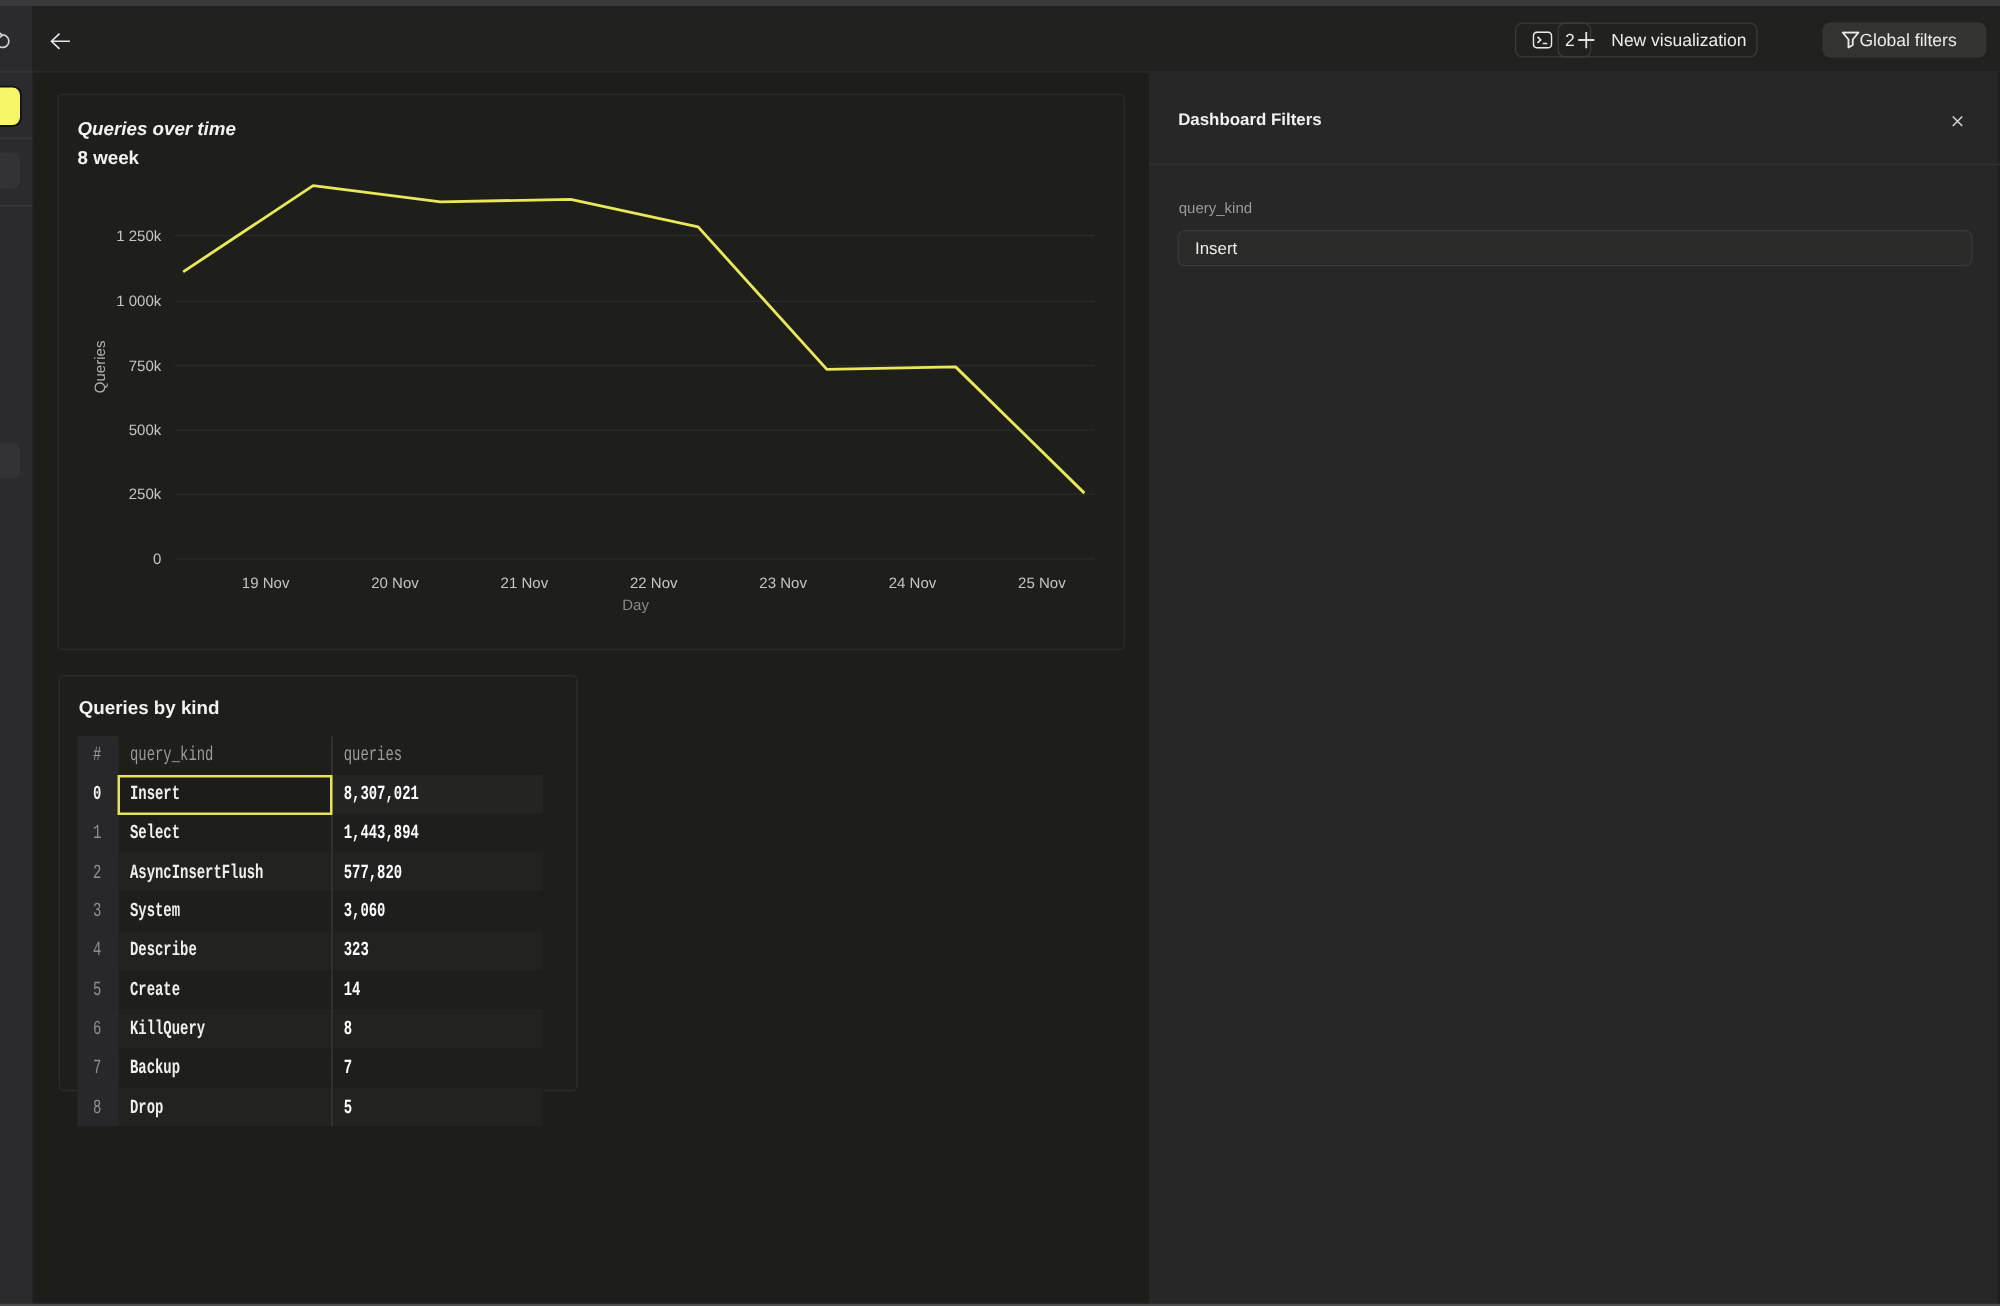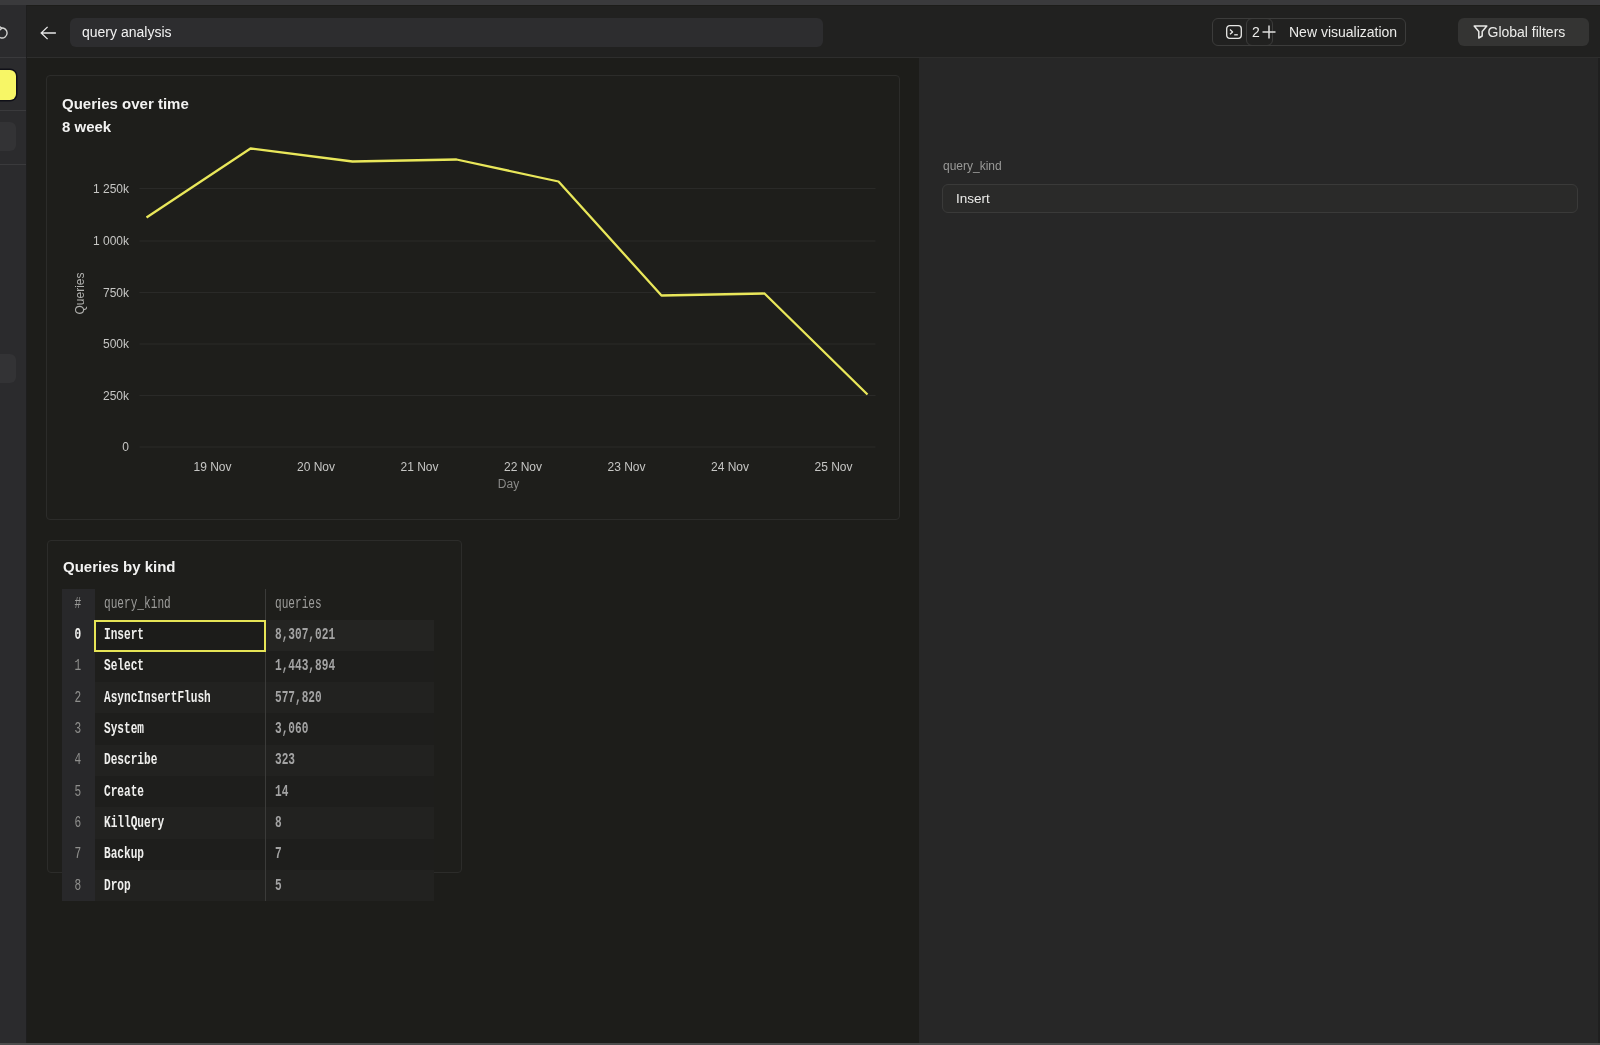--- a/index.html
+++ b/index.html
@@ -28,21 +28,21 @@
   .card { background:#1e1e1b; border:1px solid #2c2c2a; border-radius:4px; }
   #chartcard { left:45.5px; top:74.5px; width:854px; height:445px; }
   #tablecard { left:46.5px; top:540px; width:415.5px; height:333px; }
   .cardtitle { position:absolute; left:15.5px; color:#f2f2f1; font-size:15px; font-weight:bold; }
 
   
   #qtable { left:14px; top:48px; width:372.5px; font-family:"Liberation Mono", monospace; font-size:16px; }
   .trow { display:flex; width:372.5px; }
   .trow .c0 { width:33px; height:100%; background:#28282a; color:#8f8f8d; display:flex; align-items:center; justify-content:center; }
   .trow .c1 { width:170px; padding-left:9px; display:flex; align-items:center; color:#efefed; font-weight:bold; }
-  .trow .c2 { width:169.5px; padding-left:9px; display:flex; align-items:center; color:#a3a3a3; font-weight:bold; border-left:1px solid #3b3b39; }
+  .trow .c2 { width:169.5px; padding-left:9px; display:flex; align-items:center; color:#ffffff; font-weight:bold; border-left:1px solid #3b3b39; }
   .trow span { display:inline-block; transform:scaleX(0.695); transform-origin:0 50%; white-space:nowrap; }
   .trow .c0 span { transform-origin:50% 50%; }
   .thead { height:30.5px; }
   .thead .c0 { color:#9c9c9a; }
   .thead .c1, .thead .c2 { color:#9c9c9a; font-weight:normal; }
   .tr { height:31.3px; }
   .even { background:#222220; }
   .odd { background:#1e1e1c; }
   .sel { background:#242422; }
   .selcell { background:#1c1c1a; }
@@ -76,21 +76,20 @@
   <div class="sdiv" style="top:104.5px;"></div>
   <div class="abs sidegray" style="top:116.5px;"></div>
   <div class="sdiv" style="top:158.5px;"></div>
   <div class="abs sidegray" style="top:348.5px;"></div>
 </div>
 
 <div class="abs" id="topbar">
   <svg class="abs" style="left:11.5px; top:18px;" width="18" height="18" viewBox="0 0 18 18">
     <path d="M 16.9 9 L 2.5 9 M 8.6 2.9 L 2.2 9 L 8.6 15.1" fill="none" stroke="#e6e6e6" stroke-width="1.3"></path>
   </svg>
-  <div class="abs" id="topinput">query analysis</div>
   <div class="abs tbtn" id="btn1">
     <svg style="margin-left:13px;" width="16" height="14" viewBox="0 0 16 14">
       <rect x="0.7" y="0.7" width="14.6" height="12.6" rx="3" fill="none" stroke="#e8e8e6" stroke-width="1.3"></rect>
       <path d="M 4 4.5 L 6.6 6.9 L 4 9.3" fill="none" stroke="#e8e8e6" stroke-width="1.3" stroke-linejoin="round"></path>
       <path d="M 8.2 9.8 L 11.8 9.8" fill="none" stroke="#e8e8e6" stroke-width="1.3"></path>
     </svg>
     <span style="margin-left:10px;">2</span>
   </div>
   <div class="abs tbtn" id="btn2">
     <svg style="margin-left:14px;" width="16" height="16" viewBox="0 0 16 16">
@@ -100,21 +99,21 @@
   </div>
   <div class="abs tbtn" id="btn3">
     <svg style="margin-left:15px;" width="15" height="14" viewBox="0 0 15 14">
       <path d="M 1.2 1 L 13.8 1 L 9.2 6.6 L 9.2 11 L 5.8 13 L 5.8 6.6 Z" fill="none" stroke="#e8e8e6" stroke-width="1.5" stroke-linejoin="round"></path>
     </svg>
     <span style="">Global filters</span>
   </div>
 </div>
 
 <div class="abs card" id="chartcard">
-  <div class="cardtitle" style="top:19.5px;">Queries over time</div>
+  <div class="cardtitle" style="top:19.5px;font-style:italic;">Queries over time</div>
   <div class="cardtitle" style="top:42.5px;">8 week</div>
   <svg class="abs" style="left:-1px; top:-1px;" width="852" height="443" viewBox="0 0 852 443">
     <g stroke="#2a2a28" stroke-width="1">
       <line x1="93.5" y1="113.5" x2="829.5" y2="113.5"></line>
       <line x1="93.5" y1="166" x2="829.5" y2="166"></line>
       <line x1="93.5" y1="217.5" x2="829.5" y2="217.5"></line>
       <line x1="93.5" y1="269" x2="829.5" y2="269"></line>
       <line x1="93.5" y1="320.5" x2="829.5" y2="320.5"></line>
       <line x1="93.5" y1="372" x2="829.5" y2="372"></line>
     </g>
@@ -252,17 +251,23 @@
         </div>
         <div class="c2">
           <span>5</span>
         </div>
       </div>
     <div class="abs" id="selbox"></div>
   </div>
 </div>
 
 <div class="abs" id="panel">
+  <div id="panelhead">
+    <div id="paneltitle">Dashboard Filters</div>
+    <svg id="pclose" width="10" height="10" viewBox="0 0 10 10">
+      <path d="M 1.2 1.2 L 8.8 8.8 M 8.8 1.2 L 1.2 8.8" stroke="#d0d0ce" stroke-width="1.3"></path>
+    </svg>
+  </div>
   <div id="flabel">query_kind</div>
   <div id="finput">Insert</div>
 </div>
 
 <div class="abs" id="bottomstrip"></div>
 
 </body></html>

